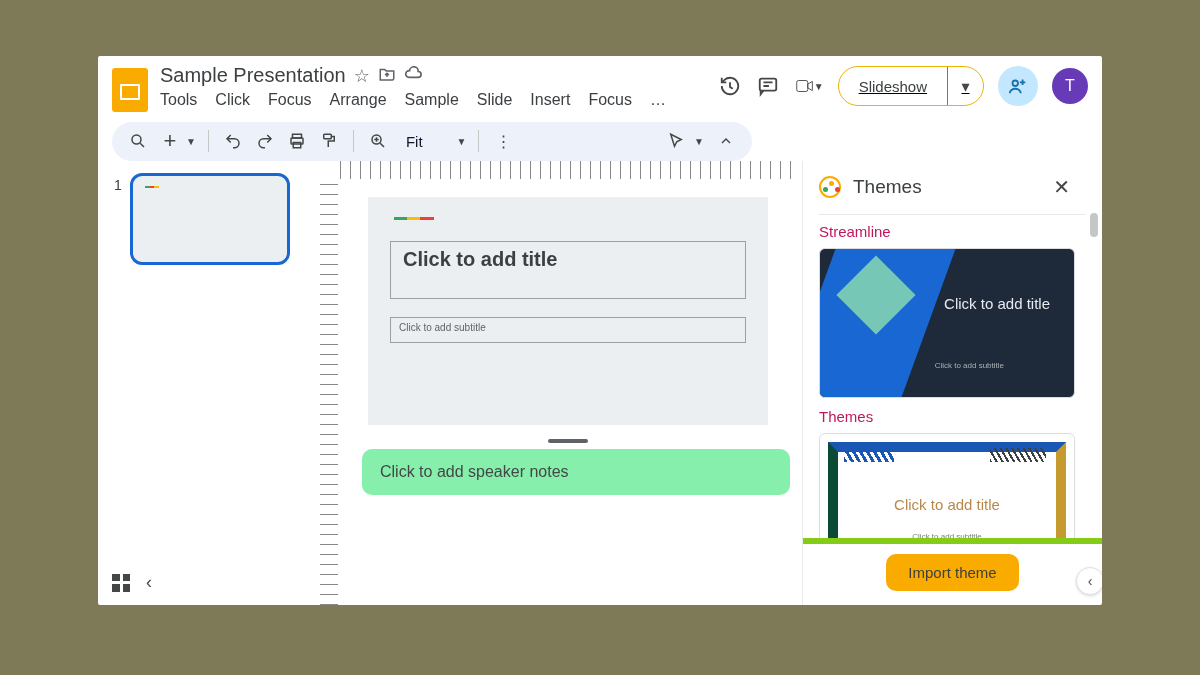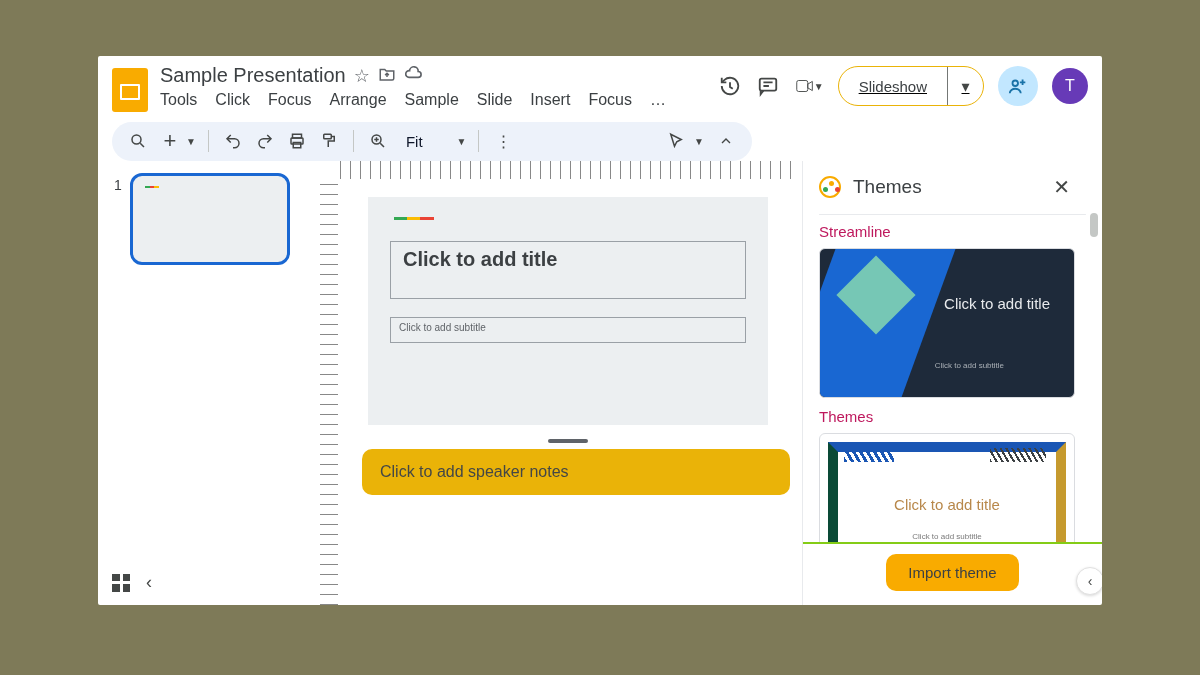--- a/index.html
+++ b/index.html
@@ -88,21 +88,21 @@
     border:1px solid #9aa0a6; padding:6px 12px;
     font-size:20px; font-weight:700; color:#3c4043;
   }
   .subtitle-ph {
     position:absolute; top:120px; left:22px; right:22px; height:26px;
     border:1px solid #9aa0a6; padding:4px 8px;
     font-size:10px; color:#5f6368;
   }
   .drag-handle{ width:40px; height:4px; background:#5f6368; border-radius:2px; margin:14px auto 6px auto; cursor:ns-resize;}
   .speaker-notes{
-    background:#eab308; border-radius:10px; margin:0 6px 10px 22px; padding:14px 18px;
+    background:#86efac; border-radius:10px; margin:0 6px 10px 22px; padding:14px 18px;
     font-size:16px; color:#444746; cursor:text;
   }
   
   .themes {
     width:300px; border-left:1px solid #e8eaed; display:flex; flex-direction:column;
     position:relative;
   }
   .themes-head {
     display:flex; align-items:center; gap:12px; padding:14px 32px 10px 16px;
     border-bottom:1px solid transparent;
@@ -133,21 +133,21 @@
     content:""; position:absolute; inset:0;
     border-top:10px solid #1a56b4; border-right:10px solid #c69a2e;
     border-bottom:10px solid #0a4a36; border-left:10px solid #0a4a36;
   }
   .hatch{position:absolute;width:50px;height:14px;
     background:repeating-linear-gradient(60deg,#1a56b4 0 3px, transparent 3px 6px);}
   .hatch.h2{right:28px; top:14px;
     background:repeating-linear-gradient(60deg,#3c4043 0 2px, transparent 2px 5px); width:56px;}
   .focus-card .t{position:absolute; left:0; right:0; top:62px; text-align:center; color:#b8884b; font-size:15px;}
   .focus-card .s{position:absolute; left:0; right:0; top:98px; text-align:center; color:#7a7a7a; font-size:8px;}
-  .themes-foot { padding:10px 0 14px 0; display:flex; justify-content:center; border-top:2px solid #84cc16;}
+  .themes-foot { padding:10px 0 14px 0; display:flex; justify-content:center; border-top:6px solid #84cc16;}
   .import-btn {
     background:#f9ab00; color:#3c4043; font-size:15px; font-weight:500;
     padding:10px 22px; border-radius:10px; border:none; cursor:pointer;
   }
   .themes-scroll{
     position:absolute; right:4px; top:52px; width:8px; height:24px; background:#c4c7c5;
     border-radius:4px;
   }
   
   .bottom-left {

